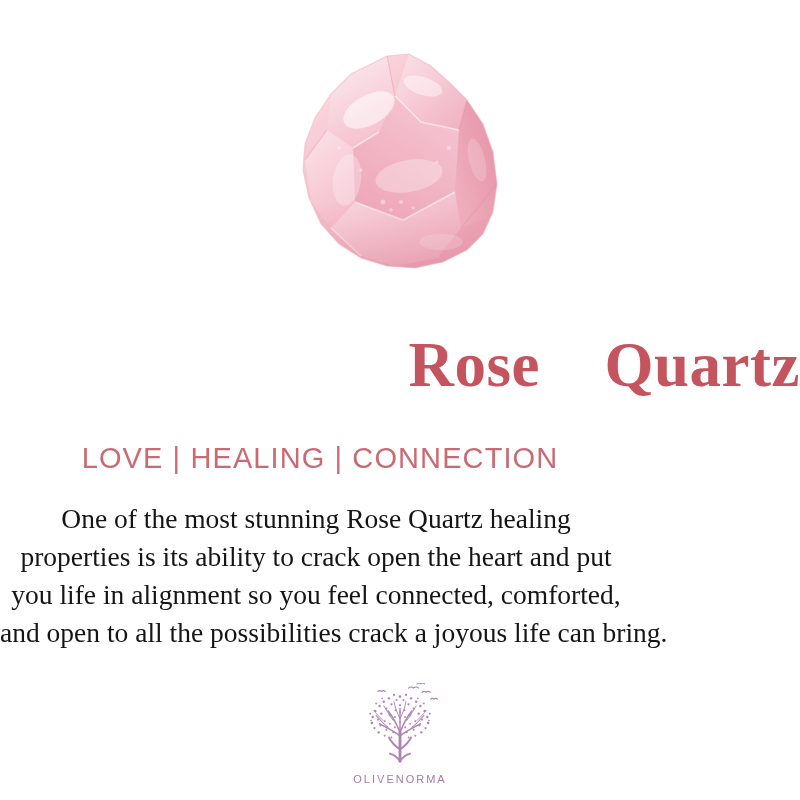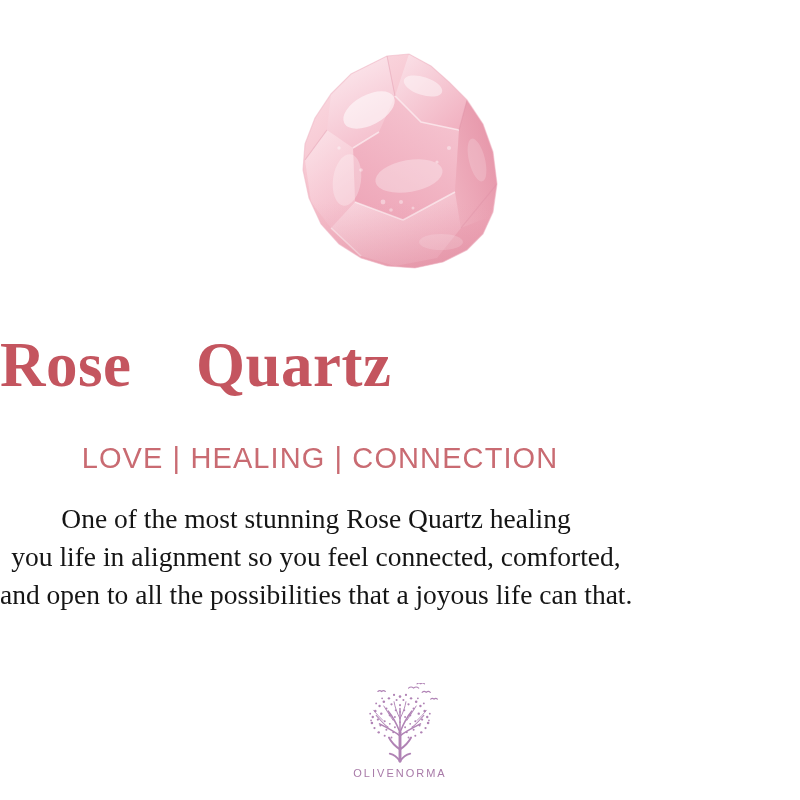--- a/index.html
+++ b/index.html
@@ -36,21 +36,21 @@
     width: 218px;
     height: 226px;
   }
 
   
   .title {
     position: absolute;
     left: 0;
     top: 332px;
     width: 800px;
-    text-align: left;
+    text-align: right;
     font-family: "Liberation Serif", "DejaVu Serif", serif;
     font-weight: 700;
     font-size: 63px;
     line-height: 1.06;
     letter-spacing: 0.5px;
     word-spacing: 16px;
     color: #c4555f;
     white-space: pre;
   }
 
@@ -97,21 +97,21 @@
     display: flex;
     flex-direction: column;
     align-items: center;
   }
   .brand-mark {
     display: block;
     width: 86px;
     height: 80px;
   }
   .brand-name {
-    margin-top: 4px;
+    margin-top: 10px;
     font-family: "Liberation Sans", "DejaVu Sans", sans-serif;
     font-size: 11px;
     font-weight: 400;
     letter-spacing: 2.0px;
     color: #a87aa8;
     text-align: left;
   }
 </style>
 </head>
 <body>
@@ -211,22 +211,23 @@
                L14 92 L24 66 L40 42 L60 22 Z" fill="none" stroke="#eeb7c4" stroke-opacity="0.55" stroke-width="1.2"></path>
     </svg>
   </div>
 
   <div class="title">Rose  Quartz</div>
 
   <div class="subtitle">LOVE | HEALING | CONNECTION</div>
 
   <div class="body-copy">
     <span class="ln">One of the most stunning Rose Quartz healing</span>
+    <span class="ln">properties is its ability to crack open the heart and put</span>
     <span class="ln">you life in alignment so you feel connected, comforted,</span>
-    <span class="ln">and open to all the possibilities that a joyous life can that.</span>
+    <span class="ln">and open to all the possibilities crack a joyous life can bring.</span>
   </div>
 
   <div class="brand">
     <svg class="brand-mark" viewBox="0 0 100 94" aria-hidden="true">
       <g stroke="#b083b5" fill="none" stroke-linecap="round">
 
         <path d="M50 92 L50 58" stroke-width="3.4"></path>
         <path d="M50 92 C46 86 42 84 38 83" stroke-width="2.2"></path>
         <path d="M50 92 C54 86 58 84 62 83" stroke-width="2.2"></path>
         <path d="M50 78 C44 74 40 70 37 64" stroke-width="2.2"></path>

